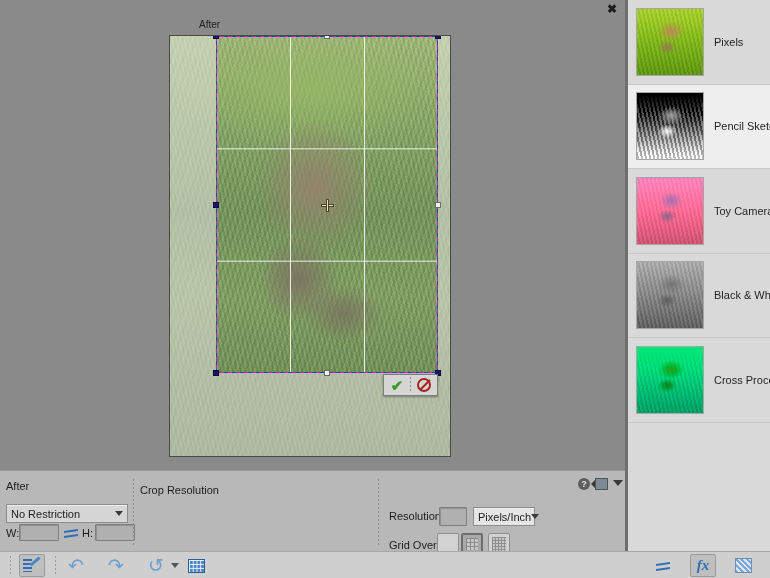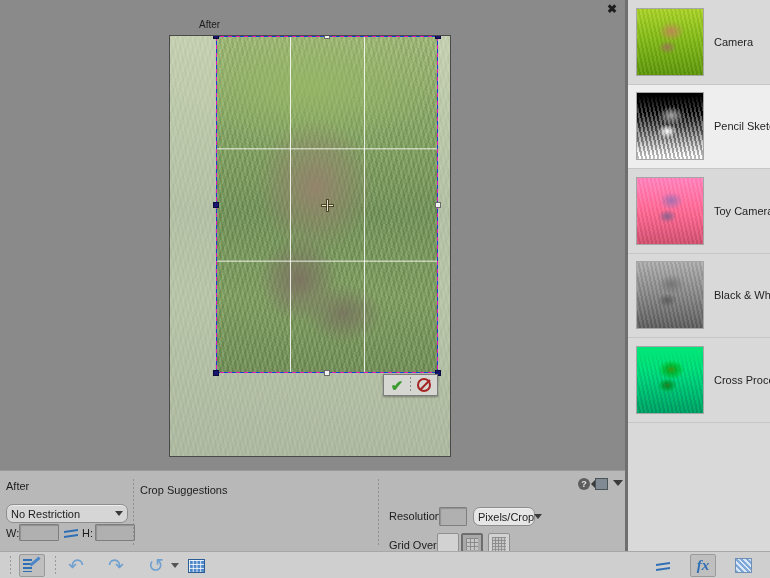--- a/index.html
+++ b/index.html
@@ -182,21 +182,21 @@
   .group-label {
     position: absolute; font-size: 11px; color: #1c1c1c;
   }
   .dotted-sep {
     position: absolute; width: 1px;
     background-image: repeating-linear-gradient(180deg,#8f8f8f 0 2px, transparent 2px 4px);
   }
   .combo {
     position: absolute;
     height: 19px; background: #d6d6d6;
-    border: 1px solid #8d8d8d; border-radius: 7px;
+    border: 1px solid #8d8d8d; border-radius: 0;
     display: flex; align-items: center;
     padding: 0 4px; cursor: pointer;
     box-shadow: inset 0 1px 0 #efefef;
   }
   .combo .cval { flex: 1; font-size: 11px; color: #1c1c1c; }
   .caret { width: 0; height: 0; border-left: 4px solid transparent;
            border-right: 4px solid transparent; border-top: 5px solid #3a3a3a; }
   .field {
     position: absolute; height: 17px; background: #b0b0b0;
     border: 1px solid #7e7e7e; border-radius: 1px;
@@ -329,21 +329,21 @@
 </div>
 
 <div id="sidebar-gutter"></div>
 <div id="effects">
 
 
   <div class="effect-row fx-seasons">
     <div class="effect-thumb">
         <div class="th-base"></div>
       </div>
-    <div class="effect-label">Camera</div>
+    <div class="effect-label">Pixels</div>
   </div>
 
   <div class="effect-row fx-pencil selected">
     <div class="effect-thumb">
         <div class="th-base"></div>
       </div>
     <div class="effect-label">Pencil Sketch</div>
   </div>
 
   <div class="effect-row fx-toy">
@@ -381,28 +381,28 @@
   <div class="group-label" style="left:6px; top:56px;">W:</div>
   <div class="field" style="left:19px; top:53px; width:40px;"></div>
 
   <div class="swap-icon" style="left:64px; top:55px;"></div>
 
   <div class="group-label" style="left:82px; top:56px;">H:</div>
   <div class="field" style="left:95px; top:53px; width:40px;"></div>
 
   <div class="dotted-sep" style="left:133px; top:8px; height:68px;"></div>
 
-  <div class="group-label" style="left:140px; top:13px;">Crop Suggestions</div>
+  <div class="group-label" style="left:140px; top:13px;">Crop Resolution</div>
 
   <div class="dotted-sep" style="left:378px; top:8px; height:68px;"></div>
 
   <div class="group-label" style="left:389px; top:39px;">Resolution:</div>
   <div class="field" style="left:439px; top:36px; width:28px; height:19px;"></div>
   <div class="combo" style="left:473px; top:36px; width:62px; background:#e6e6e6;">
-    <span class="cval">Pixels/Crop</span>
+    <span class="cval">Pixels/Inch</span>
     <span class="caret"></span>
   </div>
 
   <div class="group-label" style="left:389px; top:68px;">Grid Overlay:</div>
   <div class="grid-btn" style="left:437px; top:62px;"></div>
   <div class="grid-btn on" style="left:461px; top:62px;">
       <div class="g3"></div>
     </div>
   <div class="grid-btn" style="left:488px; top:62px;">
       <div class="g5"></div>

